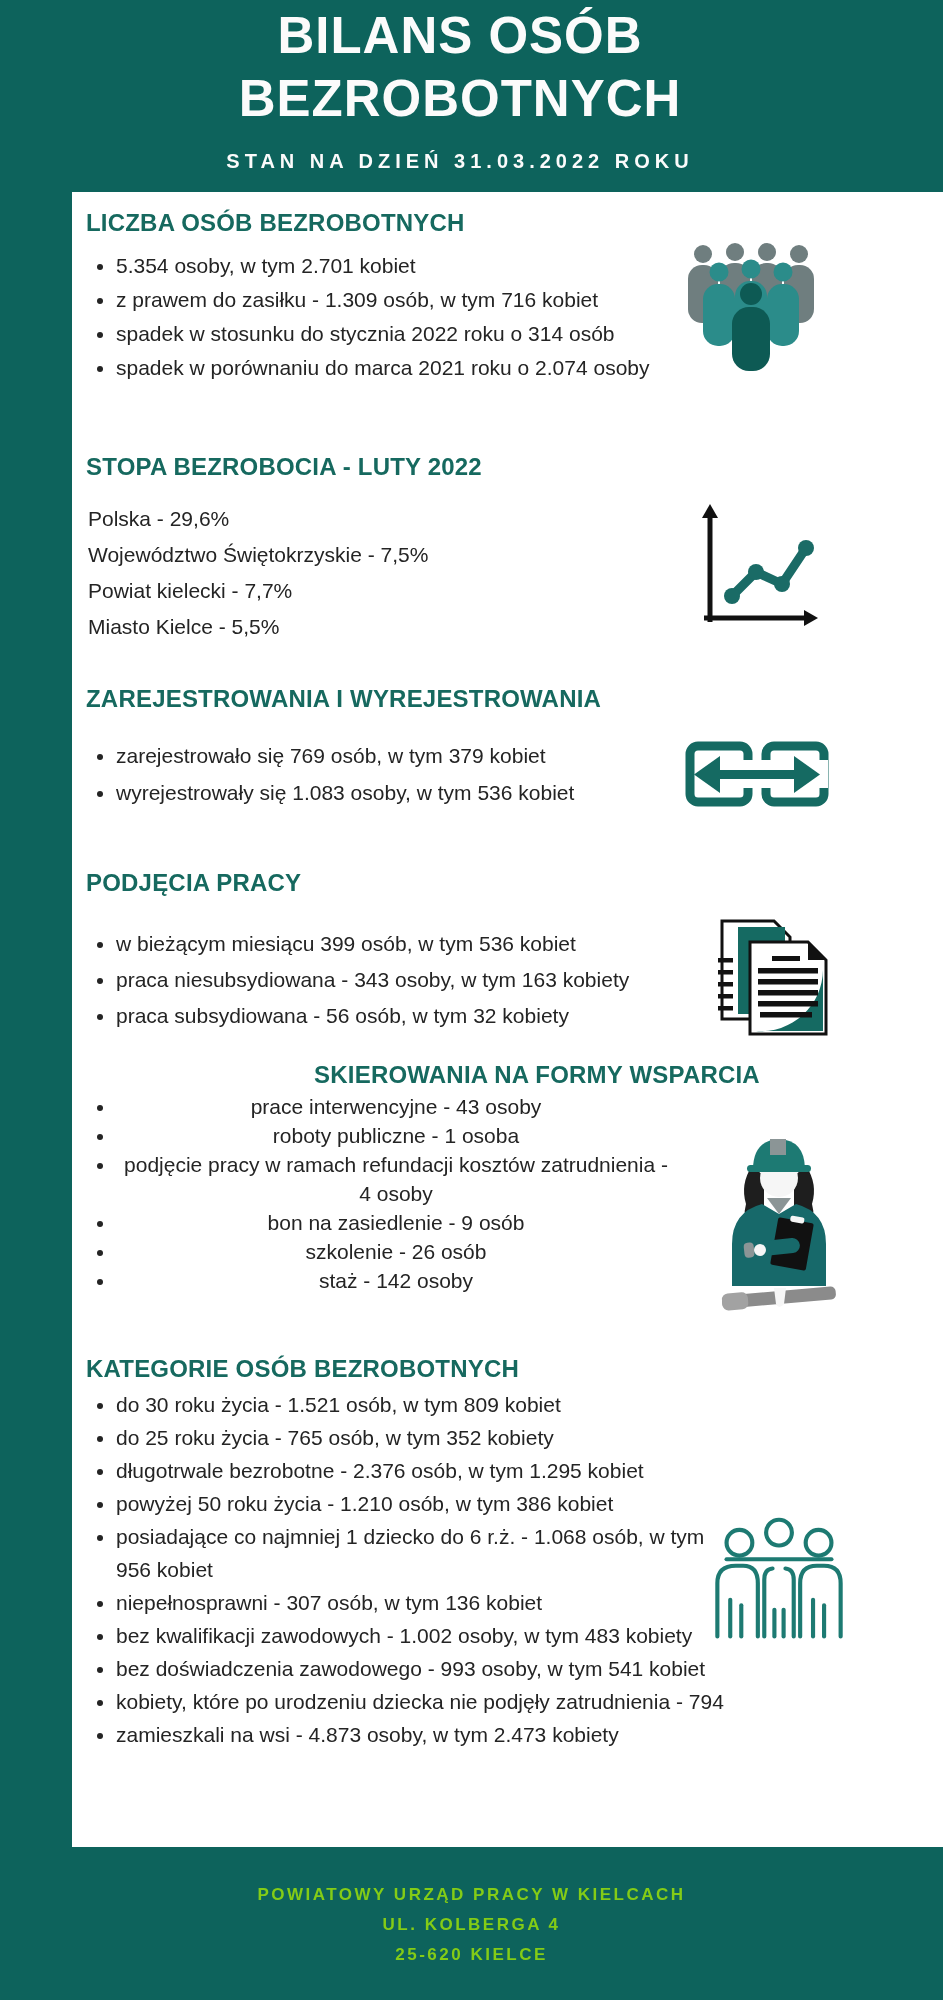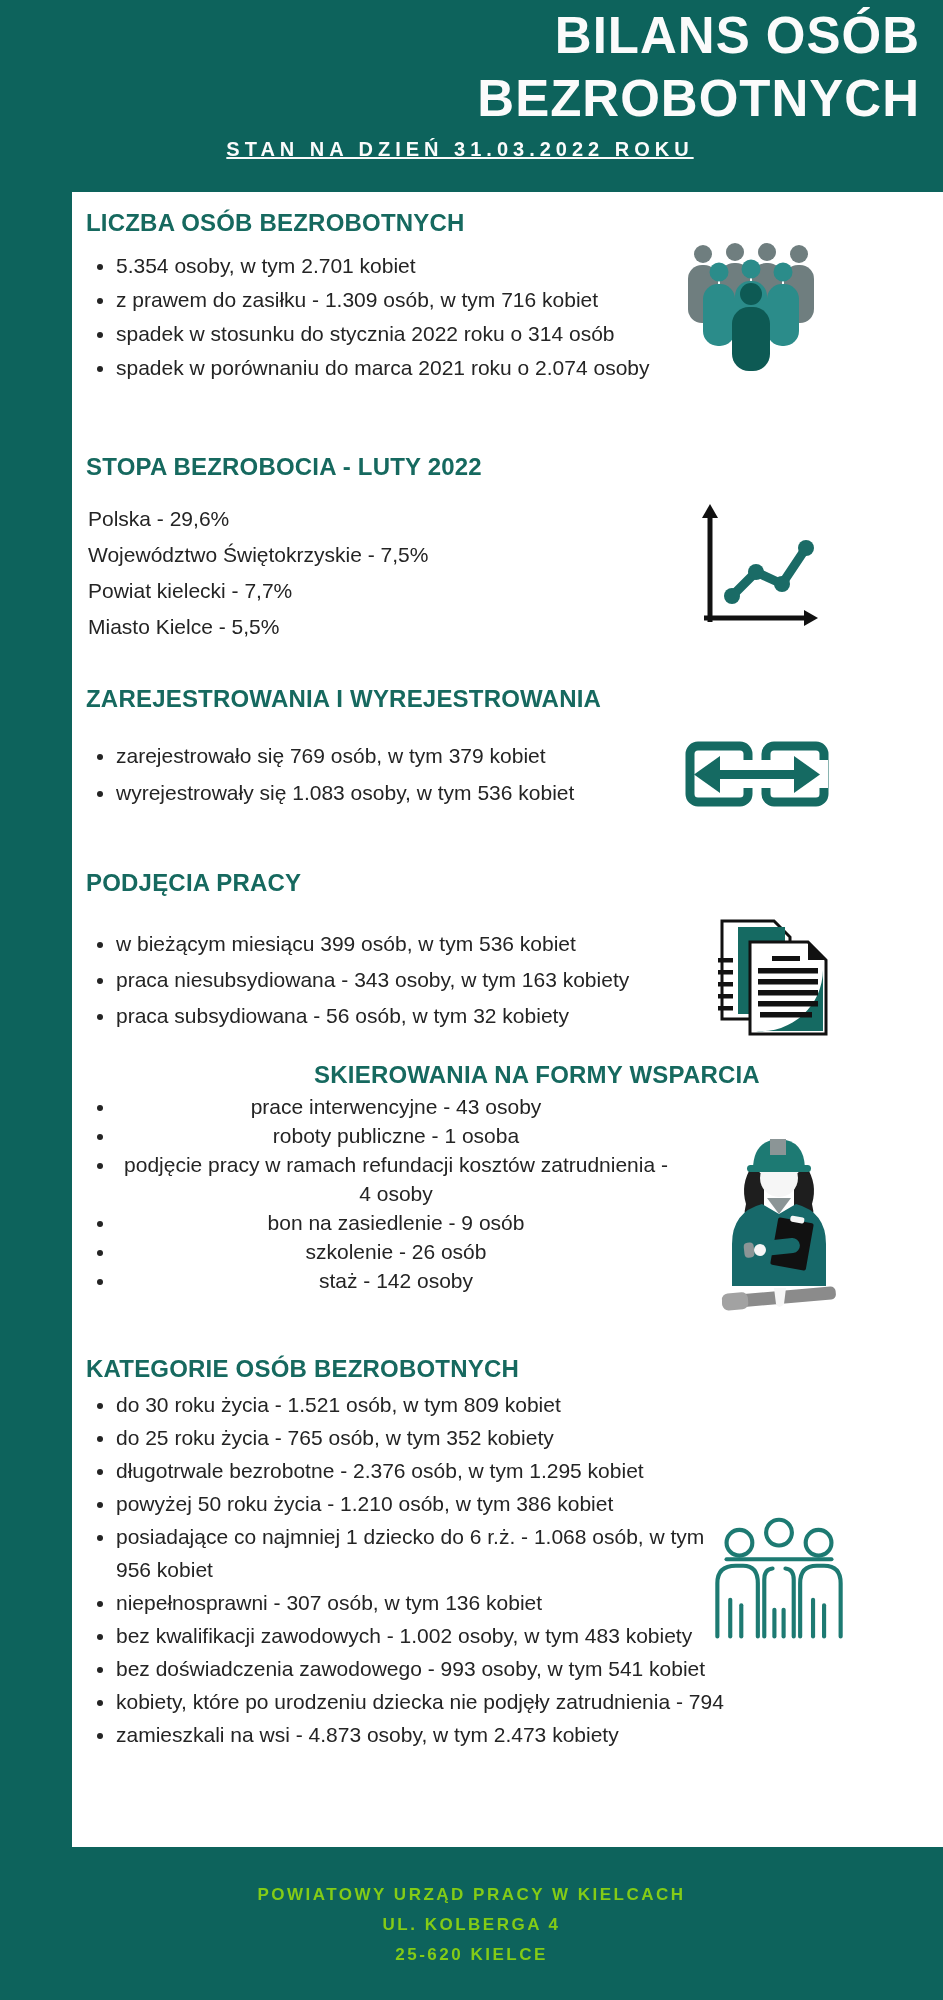--- a/index.html
+++ b/index.html
@@ -4,26 +4,26 @@
 <style>
   html,body{margin:0;padding:0;}
   body{
     width:943px;height:2000px;position:relative;
     background:#0d635c;
     font-family:"Liberation Sans",sans-serif;
     -webkit-font-smoothing:antialiased;
   }
   
   .title{
-    position:absolute;top:4px;left:0;width:920px;text-align:right;
+    position:absolute;top:4px;left:0;width:920px;text-align:center;
     color:#fbfbfb;font-weight:bold;font-size:51px;line-height:63px;letter-spacing:1px;
   }
   .subtitle{
-    position:absolute;top:138px;left:0;width:920px;text-align:center;
-    color:#fbfbfb;font-weight:bold;font-size:20px;letter-spacing:5px;text-decoration:underline;
+    position:absolute;top:150px;left:0;width:920px;text-align:center;
+    color:#fbfbfb;font-weight:bold;font-size:20px;letter-spacing:5px;
   }
   
   .card{
     position:absolute;left:72px;top:192px;width:930px;height:1655px;
     background:#ffffff;
   }
   .section{position:absolute;left:14px;right:14px;}
   .section h2{
     margin:0;color:#16695f;font-size:24px;font-weight:bold;line-height:30px;letter-spacing:.2px;
   }

